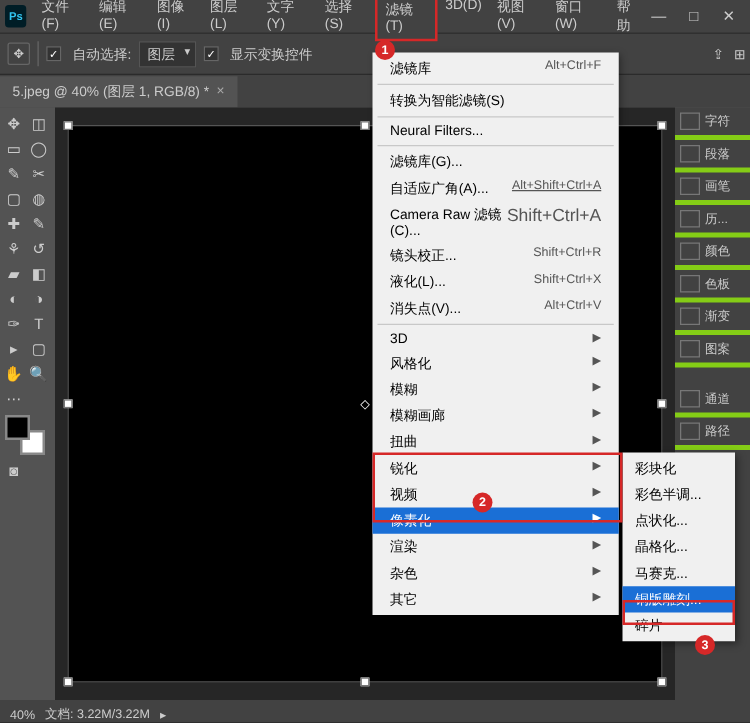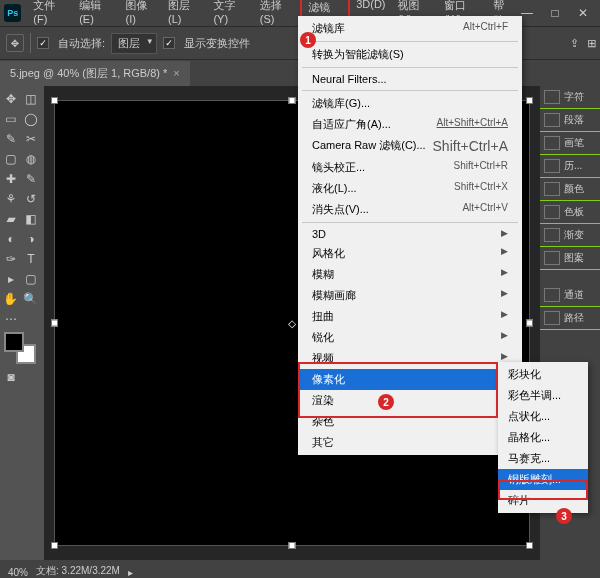--- a/index.html
+++ b/index.html
@@ -28,26 +28,26 @@
   .canvas { background: #000; margin: 14px 10px 14px 10px; flex: 1; border: 1px solid #555; position: relative; }
   .transform-handle { width: 7px; height: 7px; background: #fff; border: 1px solid #777; position: absolute; }
   .th-tl { left: -4px; top: -4px; } .th-tr { right: -4px; top: -4px; }
   .th-bl { left: -4px; bottom: -4px; } .th-br { right: -4px; bottom: -4px; }
   .th-tc { left: 50%; top: -4px; transform: translateX(-50%); }
   .th-bc { left: 50%; bottom: -4px; transform: translateX(-50%); }
   .th-ml { left: -4px; top: 50%; transform: translateY(-50%); }
   .th-mr { right: -4px; top: 50%; transform: translateY(-50%); }
   .center-mark { position: absolute; left: 50%; top: 50%; transform: translate(-50%,-50%); color: #fff; font-size: 10px; }
   .right-panels { width: 60px; background: #424242; display: flex; flex-direction: column; }
-  .panel-row { display: flex; align-items: center; gap: 4px; padding: 4px 4px; border-bottom: 1px solid #84cc16; font-size: 10px; }
+  .panel-row { display: flex; align-items: center; gap: 4px; padding: 4px 4px; border-bottom: 4px solid #84cc16; font-size: 10px; }
   .panel-icon { width: 16px; height: 14px; border: 1px solid #777; display: inline-block; }
   .statusbar { height: 18px; background: #424242; display: flex; align-items: flex-end; padding: 0 8px; font-size: 10px; gap: 8px; color: #ccc; }
   
   .dropdown { position: absolute; background: #f0f0f0; color: #000; font-size: 11px; box-shadow: 2px 2px 6px rgba(0,0,0,.4); z-index: 10; padding: 2px 0; }
-  .dd1 { left: 298px; top: 16px; width: 224px; text-align: center; }
+  .dd1 { left: 298px; top: 42px; width: 197px; }
   .dd-row { display: flex; justify-content: space-between; padding: 3px 14px; cursor: pointer; }
   .dd-row.sel { background: #1a6fd6; color: #fff; }
   .dd-row .arr { font-size: 9px; color: #555; }
   .dd-row.sel .arr { color: #fff; }
   .dd-sep { height: 1px; background: #c8c8c8; margin: 2px 4px; }
   .dd1-outline { position: absolute; left: 298px; top: 362px; width: 200px; height: 56px; border: 2px solid #d62828; z-index: 12; pointer-events: none; }
   .dd2 { left: 498px; top: 362px; width: 90px; }
   .dd2 .dd-row { padding: 3px 10px; }
   .dd2-outline { position: absolute; left: 498px; top: 480px; width: 90px; height: 20px; border: 2px solid #d62828; z-index: 12; pointer-events: none; }
   .badge { position: absolute; width: 16px; height: 16px; border-radius: 50%; background: #d62828; color: #fff; font-size: 10px; display: flex; align-items: center; justify-content: center; font-weight: bold; z-index: 15; }

